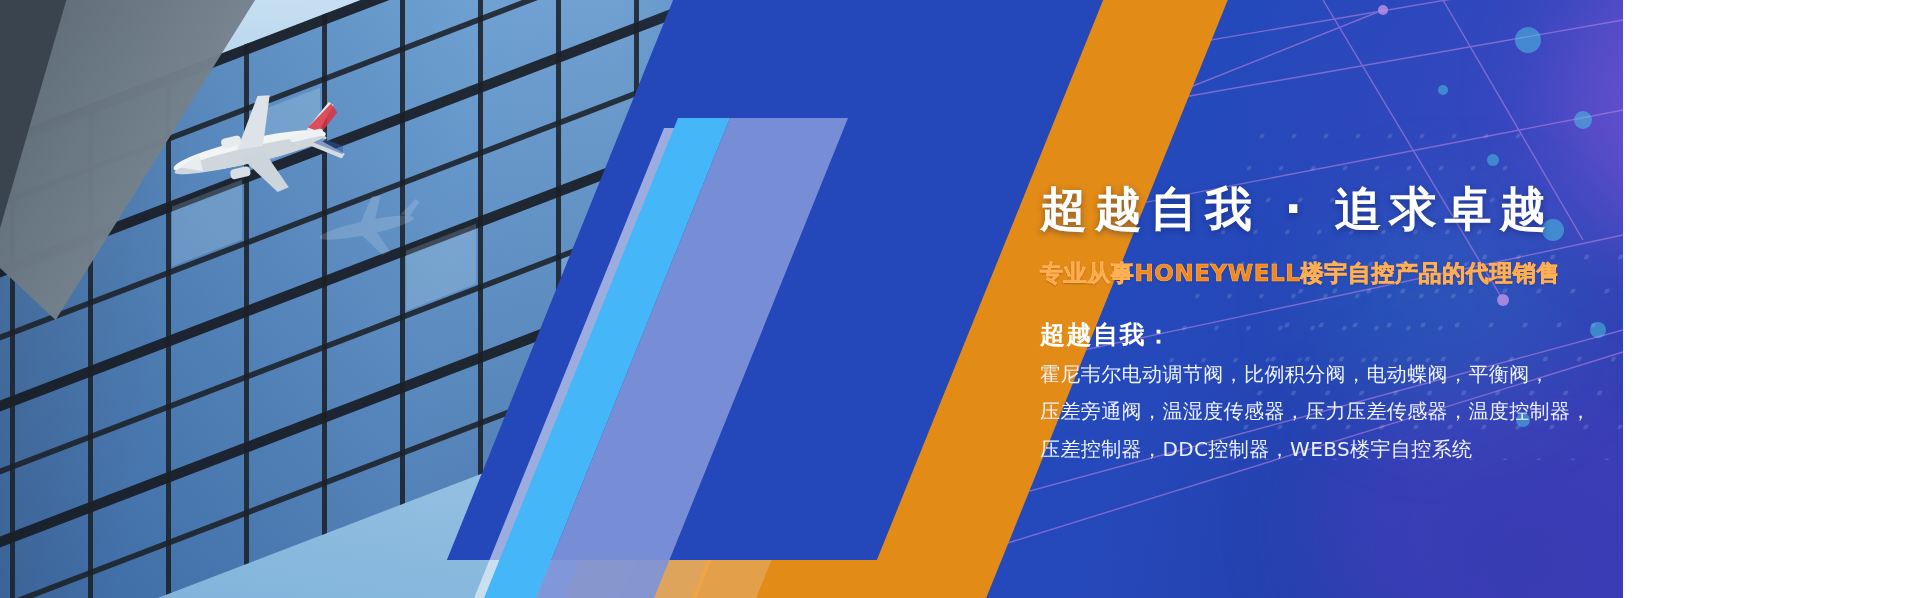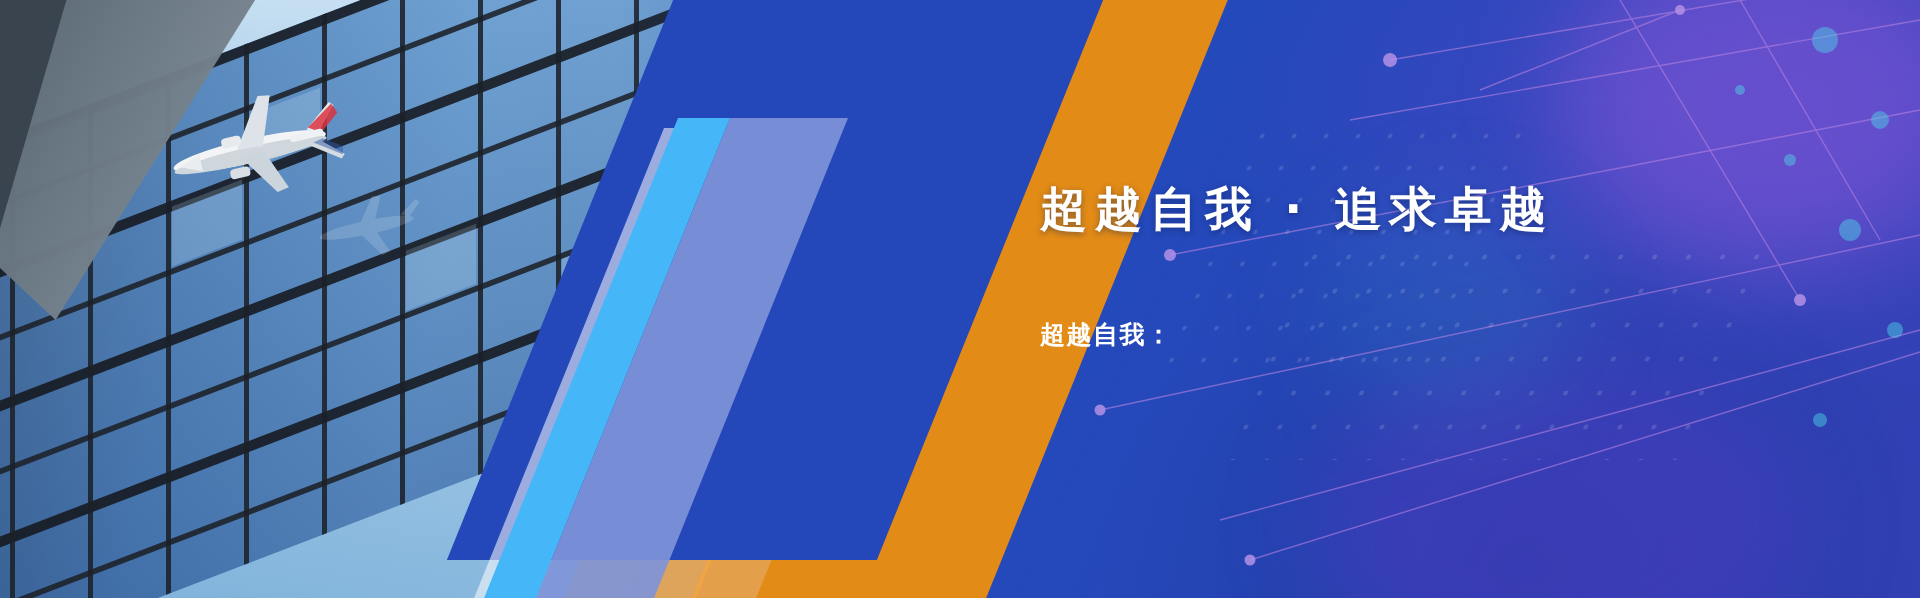--- a/index.html
+++ b/index.html
@@ -1,20 +1,20 @@
 <!DOCTYPE html>
 <html lang="zh"><head>
 <meta charset="utf-8">
 <style>
   html,body{margin:0;padding:0;background:#fff;}
   body{font-family:"Liberation Sans","DejaVu Sans",sans-serif;}
 
   .banner{
     position:relative;
-    width:1920px;height:598px;
+    width:1623px;height:598px;
     overflow:hidden;
     background:#7f1d1d;
   }
 
   
   .photo{
     position:absolute;left:0;top:0;width:880px;height:598px;
     overflow:hidden;
     background:linear-gradient(175deg,#bcd9ef 0%,#a9cde8 35%,#8cbbdf 62%,#6fa6d2 100%);
   }
@@ -289,18 +289,26 @@
     <div class="rib rib-periwinkle"></div>
 
     <div class="dots2"></div>
     <div class="dots"></div>
   </div>
 
   <div class="content">
 
     <h1 class="headline">超越自我 · 追求卓越</h1>
 
+    <div class="subline-wrap">
+      <p class="subline">专业从事HONEYWELL楼宇自控产品的代理销售</p>
+    </div>
 
     <h2 class="list-title">超越自我：</h2>
 
+    <div class="list-body">
+      <p>霍尼韦尔电动调节阀，比例积分阀，电动蝶阀，平衡阀，</p>
+      <p>压差旁通阀，温湿度传感器，压力压差传感器，温度控制器，</p>
+      <p>压差控制器，DDC控制器，WEBS楼宇自控系统</p>
+    </div>
 
   </div>
 </div>
 
 </body></html>

